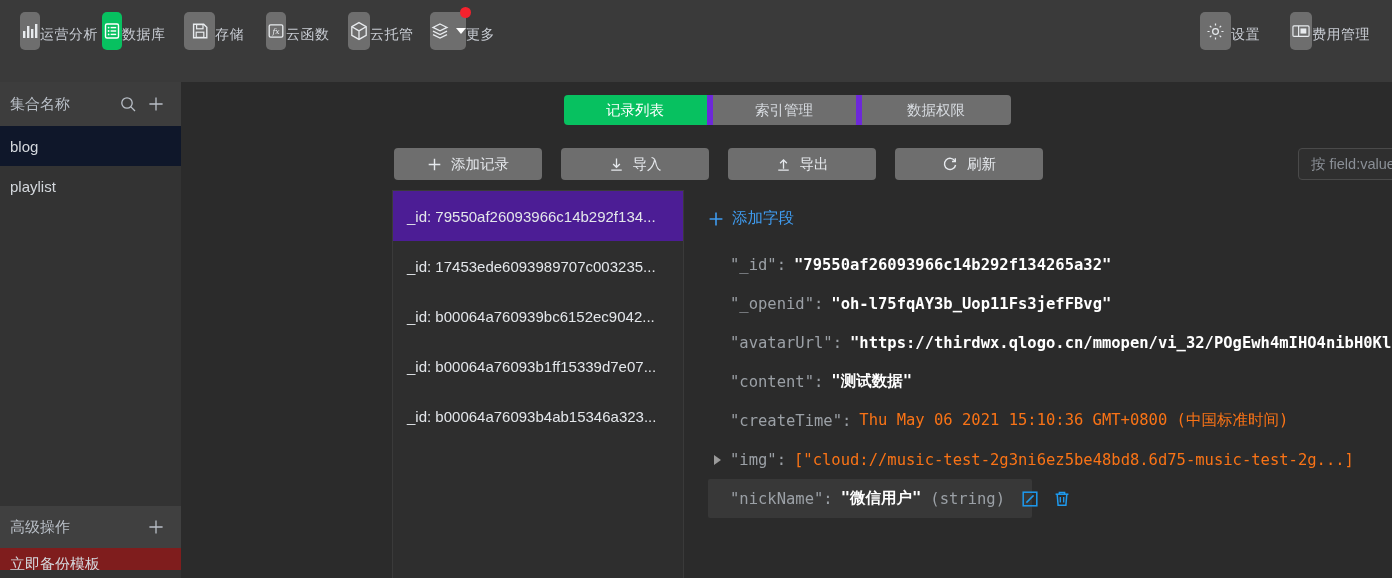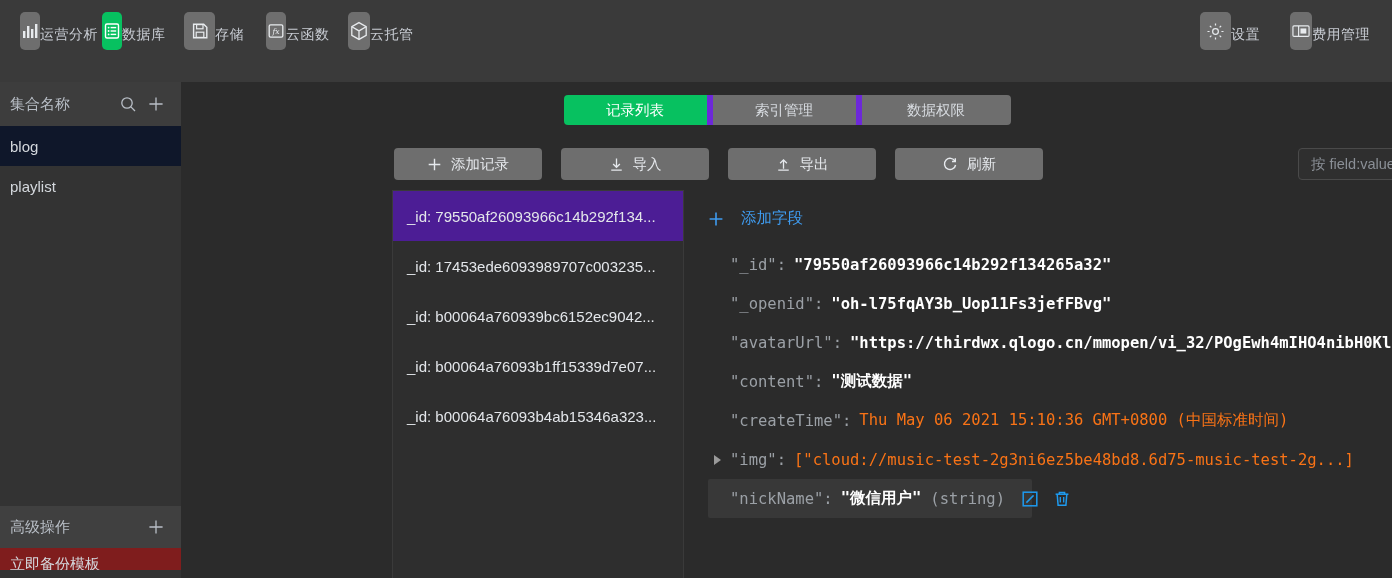--- a/index.html
+++ b/index.html
@@ -214,21 +214,21 @@
 
   
   .detail {
     flex: 1 1 auto;
     background: #2b2b2b;
     padding: 18px 0 0 24px;
     min-width: 0;
     overflow: hidden;
   }
   .add-field {
-    display: inline-flex; align-items: center; gap: 17px;
+    display: inline-flex; align-items: center; gap: 8px;
     color: #3f9cf0;
     font-size: 15.5px;
     cursor: pointer;
     margin-bottom: 16px;
   }
   .json-body { font-family: "DejaVu Sans Mono", "Liberation Mono", monospace; }
   .json-row {
     display: flex; align-items: center;
     height: 39px;
     padding-left: 22px;
@@ -318,20 +318,32 @@
       <div class="tool">
         <div class="tool-tile">
           <svg width="22" height="22" viewBox="0 0 22 22">
             <path d="M11 2.6l7.2 4.1v8.6L11 19.4 3.8 15.3V6.7z" fill="none" stroke="#e8ebee" stroke-width="1.3"></path>
             <path d="M3.9 6.8L11 10.9l7.1-4.1M11 10.9v8.4" fill="none" stroke="#e8ebee" stroke-width="1.3"></path>
           </svg>
         </div>
         <div class="tool-label">云托管</div>
       </div>
 
+      <div class="tool">
+        <div class="tool-tile">
+          <span class="badge-dot"></span>
+          <svg width="20" height="20" viewBox="0 0 20 20">
+            <path d="M10 3l7 3.4-7 3.4-7-3.4z" fill="none" stroke="#e8ebee" stroke-width="1.3"></path>
+            <path d="M3 10.2l7 3.4 7-3.4" fill="none" stroke="#e8ebee" stroke-width="1.3"></path>
+            <path d="M3 13.6l7 3.4 7-3.4" fill="none" stroke="#e8ebee" stroke-width="1.3"></path>
+          </svg>
+          <span class="caret"></span>
+        </div>
+        <div class="tool-label">更多</div>
+      </div>
     </div>
 
     <div class="tool-group right">
       <div class="tool">
         <div class="tool-tile">
           <svg width="21" height="21" viewBox="0 0 22 22">
             <g fill="none" stroke="#e8ebee" stroke-width="1.3">
               <circle cx="11" cy="11" r="3"></circle>
               <path d="M11 2.6v2.2M11 17.2v2.2M19.4 11h-2.2M4.8 11H2.6M16.9 5.1l-1.6 1.6M6.7 15.3l-1.6 1.6M16.9 16.9l-1.6-1.6M6.7 6.7L5.1 5.1"></path>
             </g>

